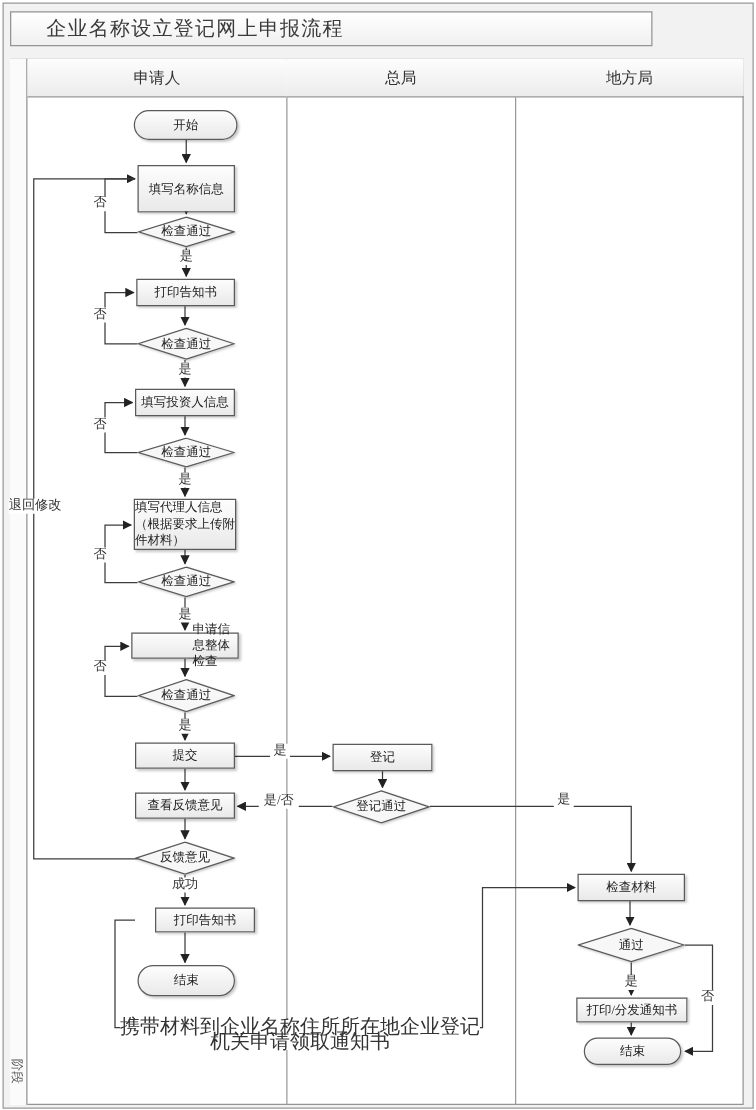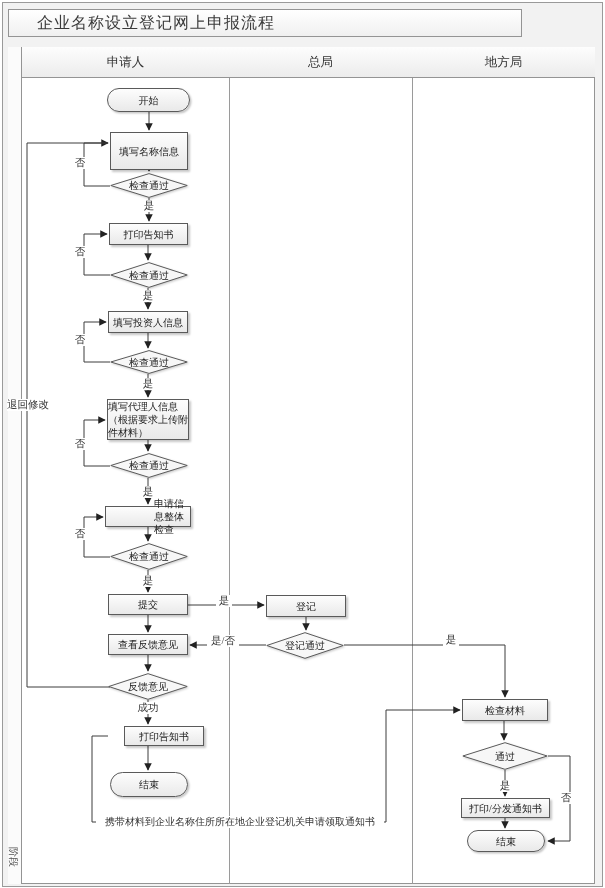--- a/index.html
+++ b/index.html
@@ -195,14 +195,14 @@
   <div class="elabel" style="left:141px;top:486px;width:14px;">是</div>
   <div class="elabel" style="left:73px;top:528px;width:14px;">否</div>
   <div class="elabel" style="left:141px;top:575px;width:14px;">是</div>
   <div class="elabel" style="left:216px;top:595px;width:16px;">是</div>
   <div class="elabel" style="left:207px;top:635px;width:32px;">是/否</div>
   <div class="elabel" style="left:443px;top:634px;width:16px;">是</div>
   <div class="elabel" style="left:134px;top:702px;width:28px;">成功</div>
   <div class="elabel" style="left:498px;top:780px;width:14px;">是</div>
   <div class="elabel" style="left:559px;top:792px;width:14px;">否</div>
   <div class="elabel" style="left:7px;top:399px;width:42px;">退回修改</div>
-  <div class="elabel" style="left:96px;top:816px;width:288px;font-size:10px;">携带材料到企业名称住所所在地企业登记机关申请领取通知书</div>
+  <div class="elabel" style="left:96px;top:816px;width:288px;font-size:16px;">携带材料到企业名称住所所在地企业登记机关申请领取通知书</div>
 </div>
 
 </body></html>

